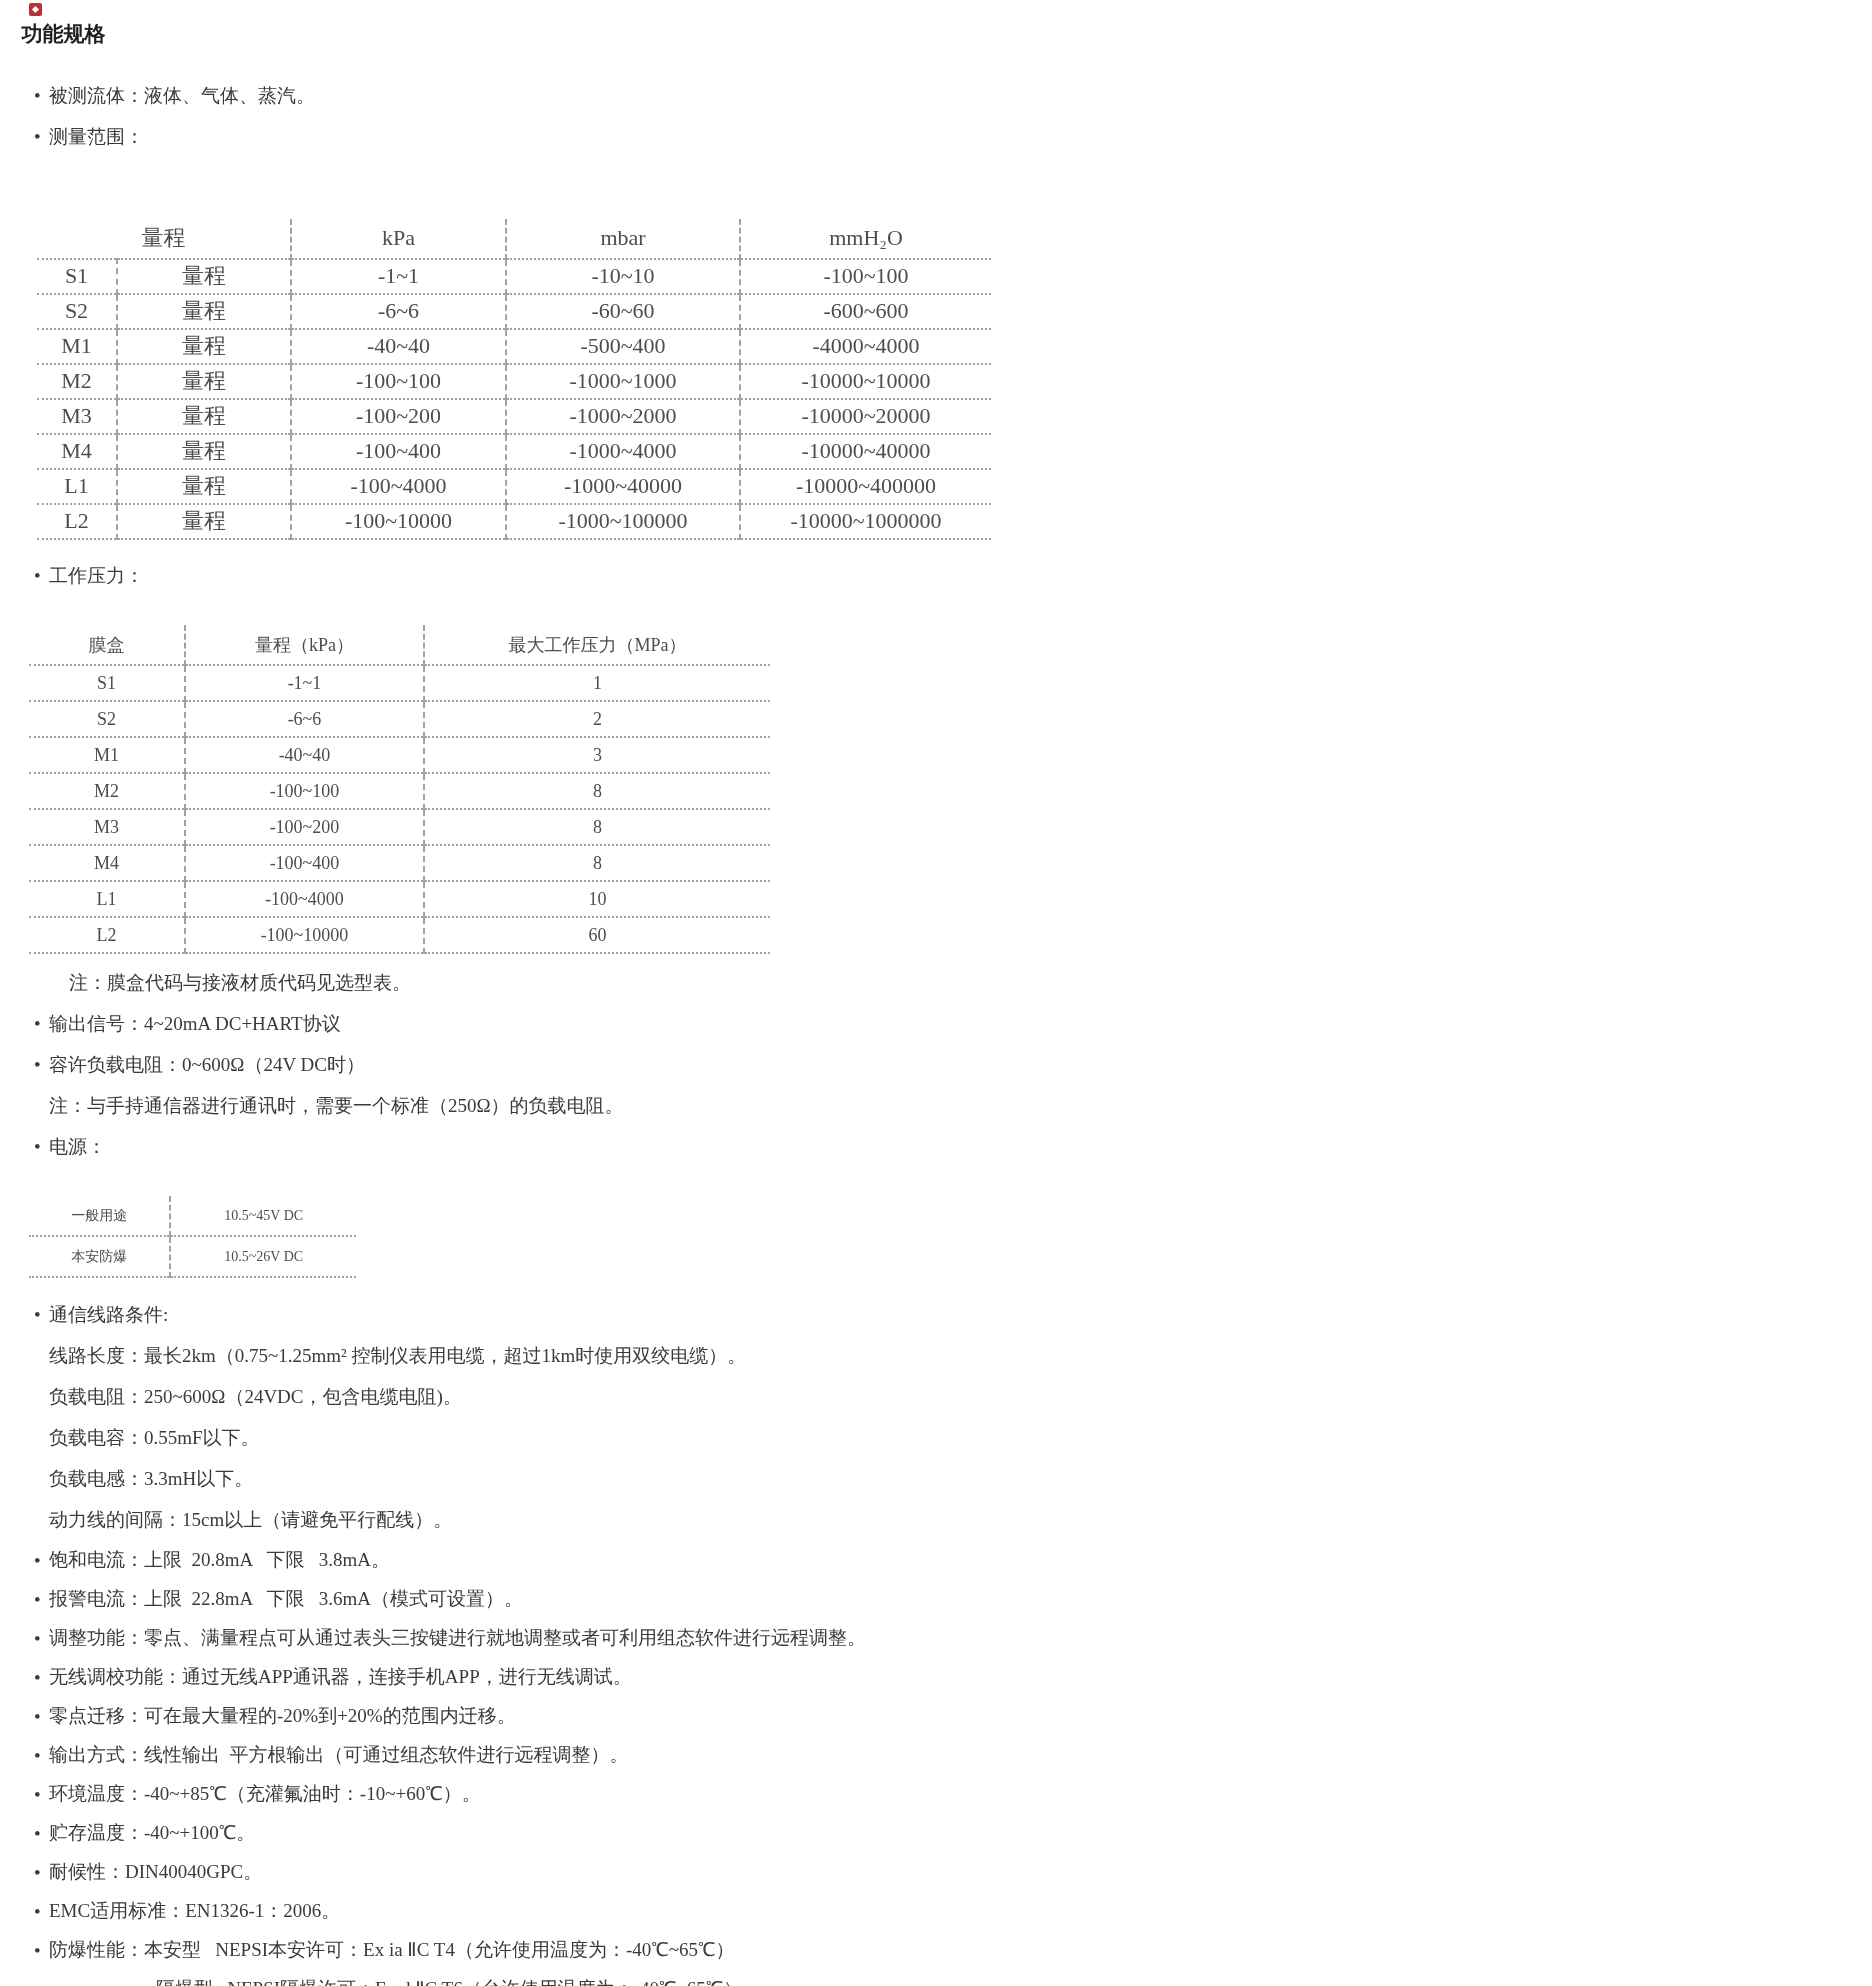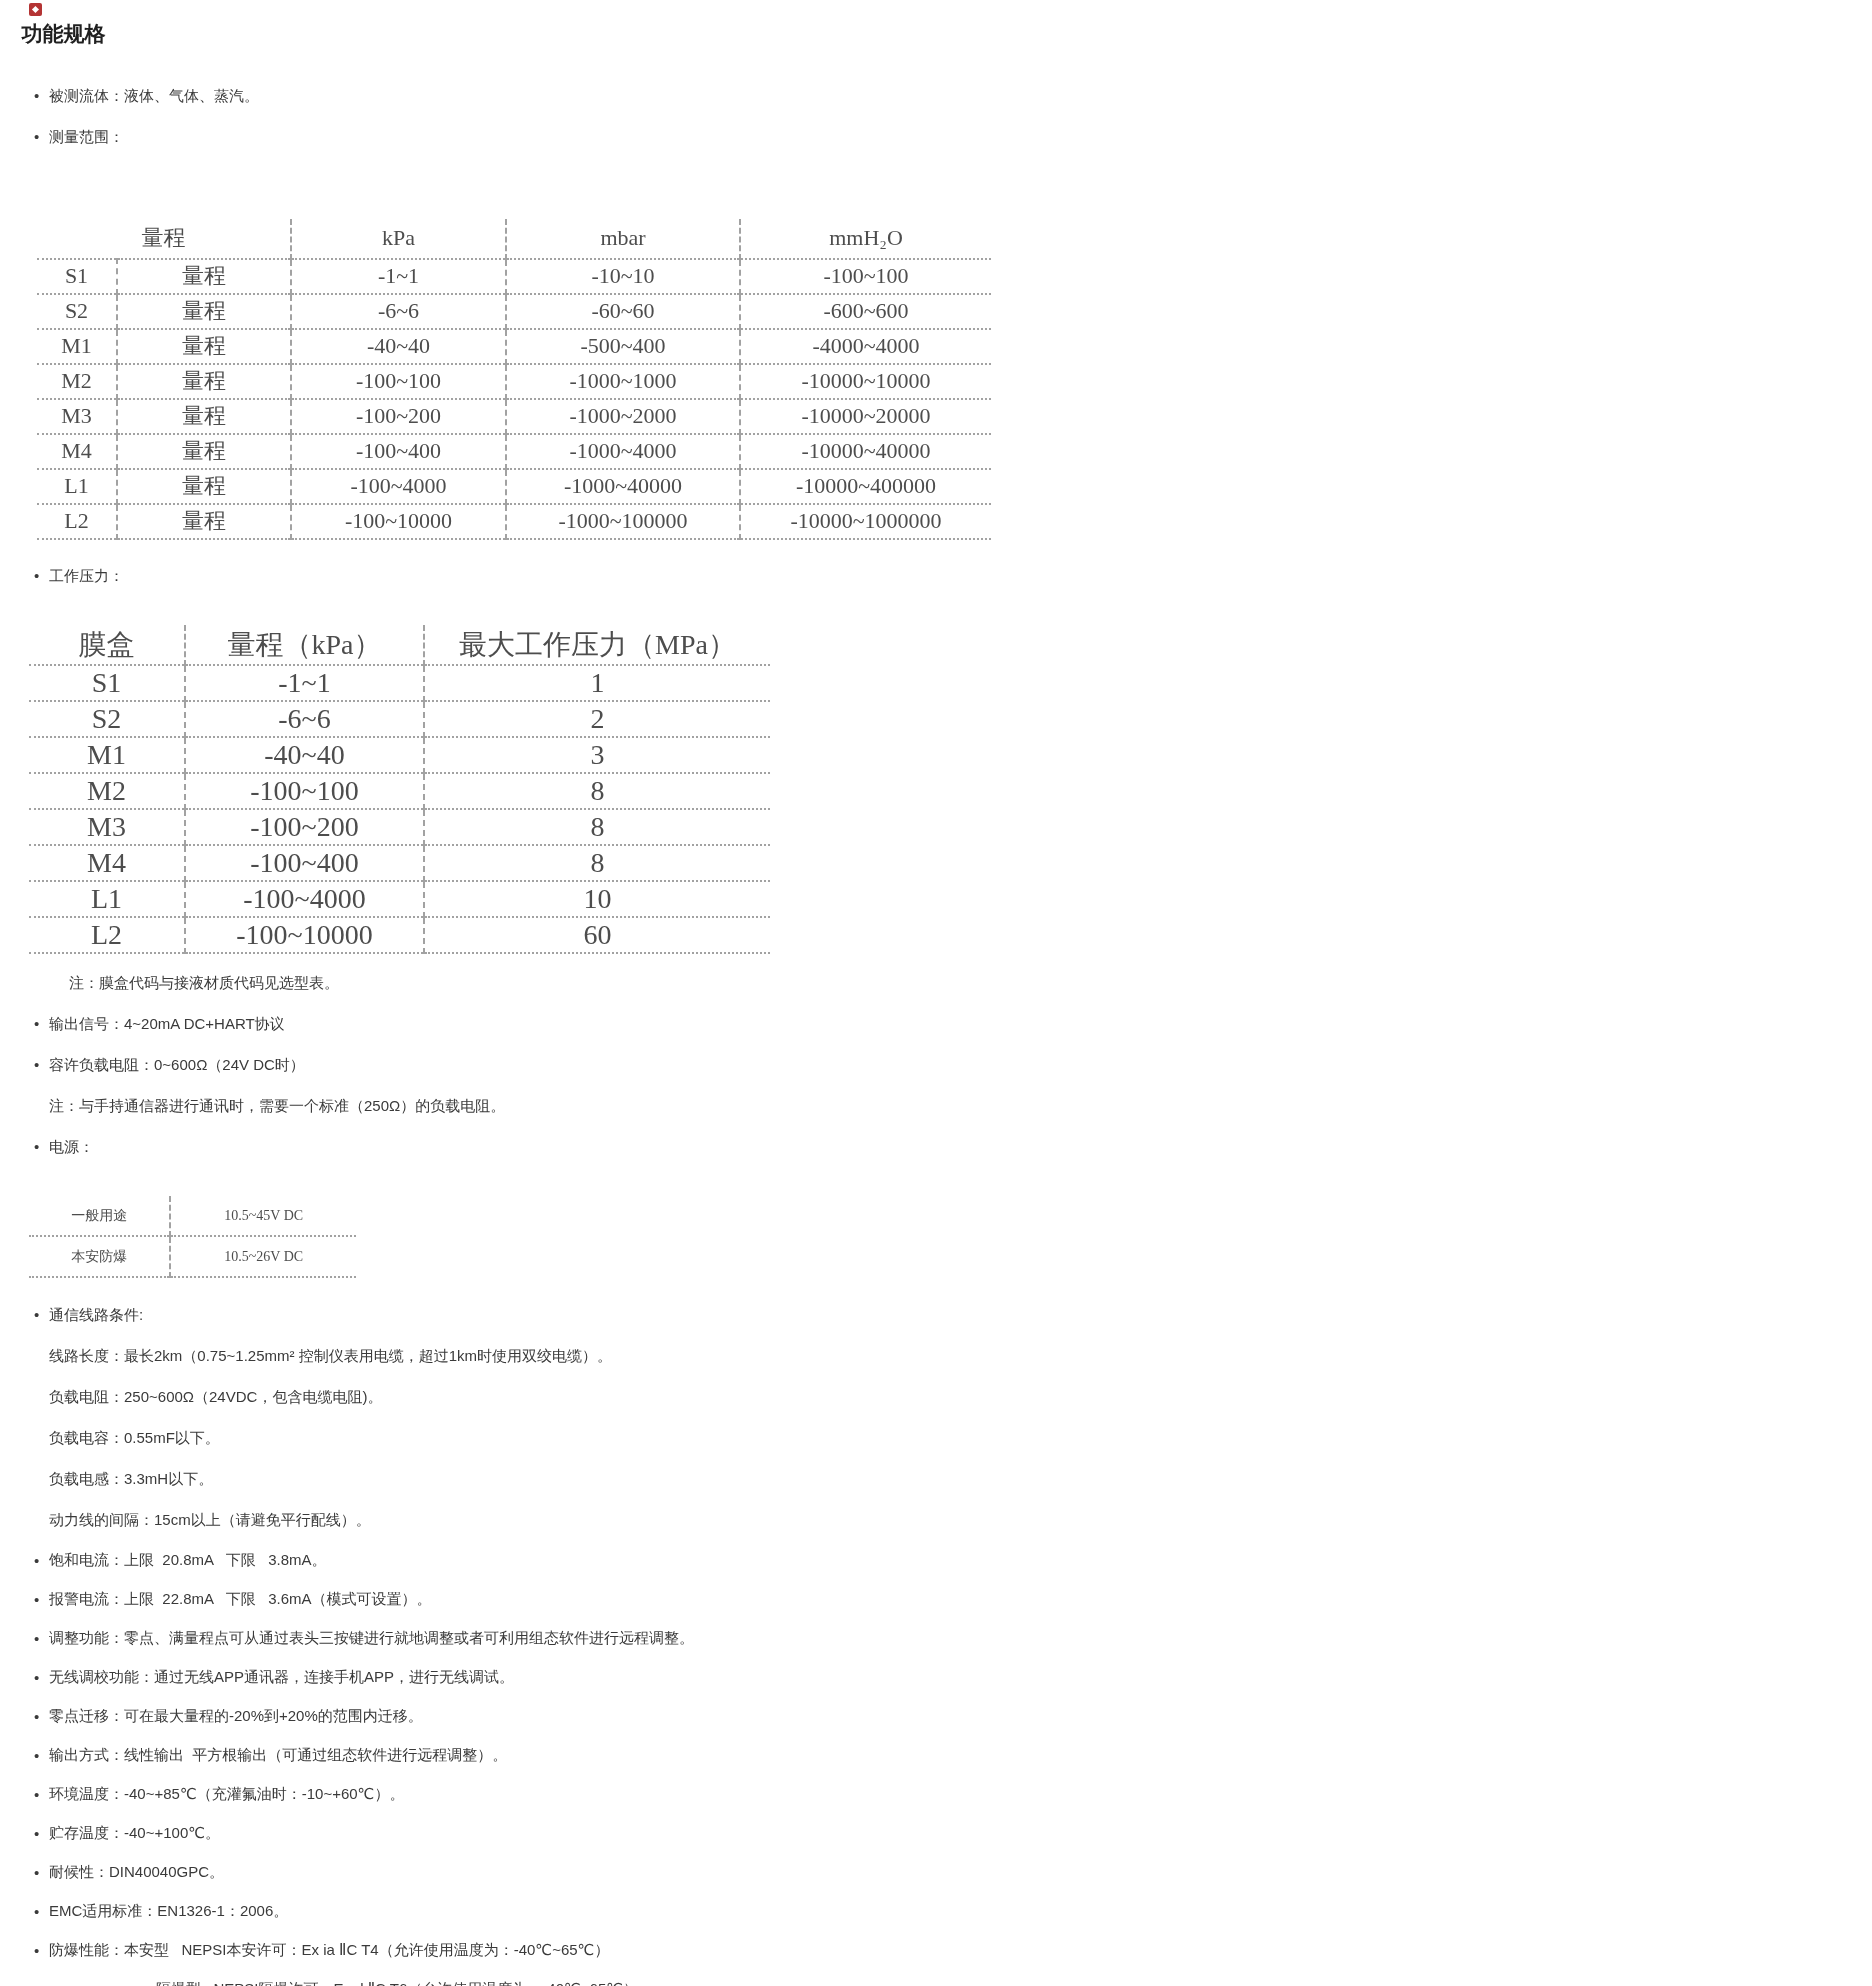--- a/index.html
+++ b/index.html
@@ -7,35 +7,35 @@
     width:1872px;height:1987px;overflow:hidden;background:#ffffff;
     font-family:"Liberation Sans","DejaVu Sans",sans-serif;color:#3a3a3a;
   }
   .page{position:relative;padding-top:2.9px;}
 
   .doc-icon{width:12.7px;height:12.7px;margin-left:29px;background:#b43434;border-radius:2px;position:relative;}
   .doc-icon::before{content:"";position:absolute;left:3.9px;top:3.9px;width:4.9px;height:4.9px;background:#fff;transform:rotate(45deg);}
 
   .title{margin:6.8px 0 0 21.5px;font-size:21px;line-height:23.4px;font-weight:700;color:#1f1f1f;}
 
-  .line{font-size:15px;line-height:23.4px;height:41px;box-sizing:border-box;padding:8.8px 0 0 49px;margin:0;position:relative;white-space:pre-wrap;}
+  .line{font-size:19px;line-height:23.4px;height:41px;box-sizing:border-box;padding:8.8px 0 0 49px;margin:0;position:relative;white-space:pre-wrap;font-family:Liberation Serif, serif;}
   .line.bullet::before{content:"\2022";position:absolute;left:34px;top:8.8px;color:#3a3a3a;}
   .line.cont{padding-left:156px;}
   .sect-b .line{height:39px;padding-top:7.8px;}
 
   table.tbl{border-collapse:collapse;table-layout:fixed;
     font-family:"Liberation Serif","DejaVu Serif",serif;color:#4d4d4d;text-align:center;}
   table.tbl td,table.tbl th{border-bottom:2px dotted #a2a2a2;font-weight:normal;overflow:hidden;white-space:nowrap;padding:0;}
   table.tbl td+td,table.tbl th+th{border-left:2px dashed #a2a2a2;}
 
   .t1{margin:62px 0 0 37px;width:953px;font-size:22px;}
   .t1 th{height:39px;}
   .t1 td{height:33px;}
 
-  .t2{margin:29px 0 0 29px;width:741px;font-size:28px;}
+  .t2{margin:29px 0 0 29px;width:741px;font-size:18px;}
   .t2 th{height:39px;}
   .t2 td{height:34px;}
 
   .t3{margin:29px 0 0 29px;width:327px;font-size:14px;}
   .t3 td{height:39px;border-bottom:none;}
   .t3 tr:first-child td{border-bottom:2px dotted #a2a2a2;}
 
   .gap-s{margin-top:15.6px;}
   .gap-m{margin-top:7.8px;margin-left:20px;}
 </style>

